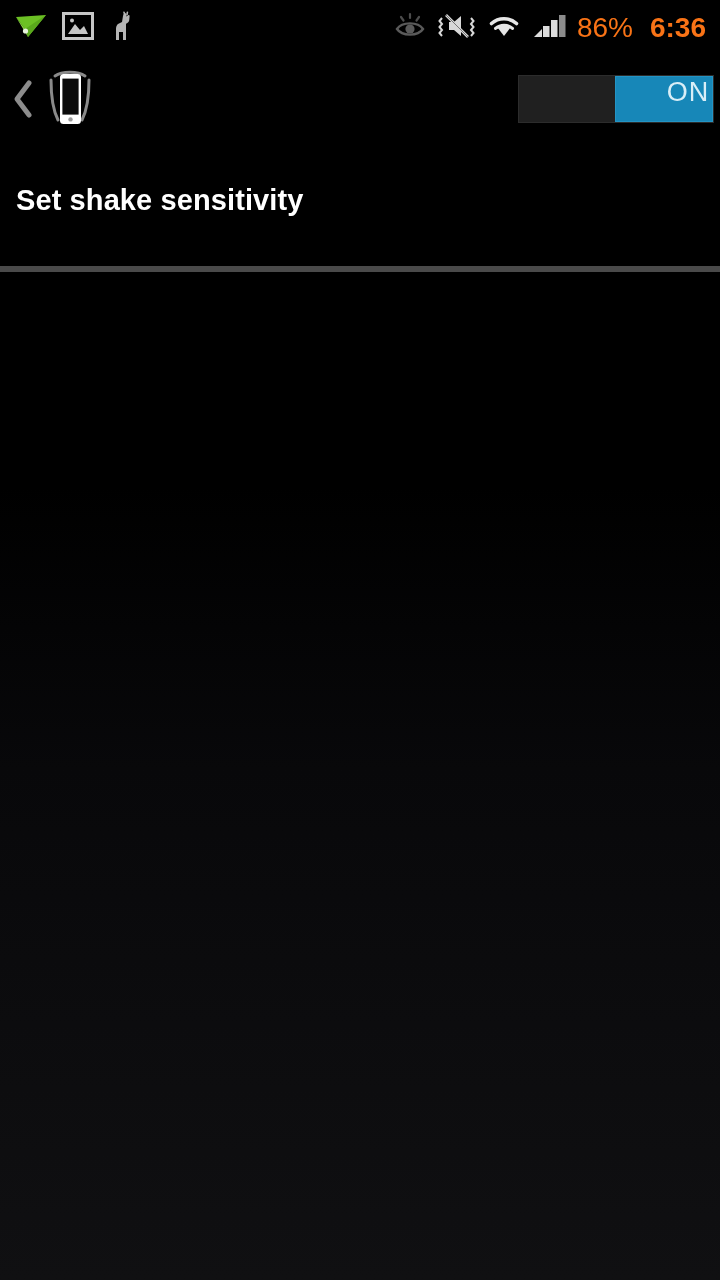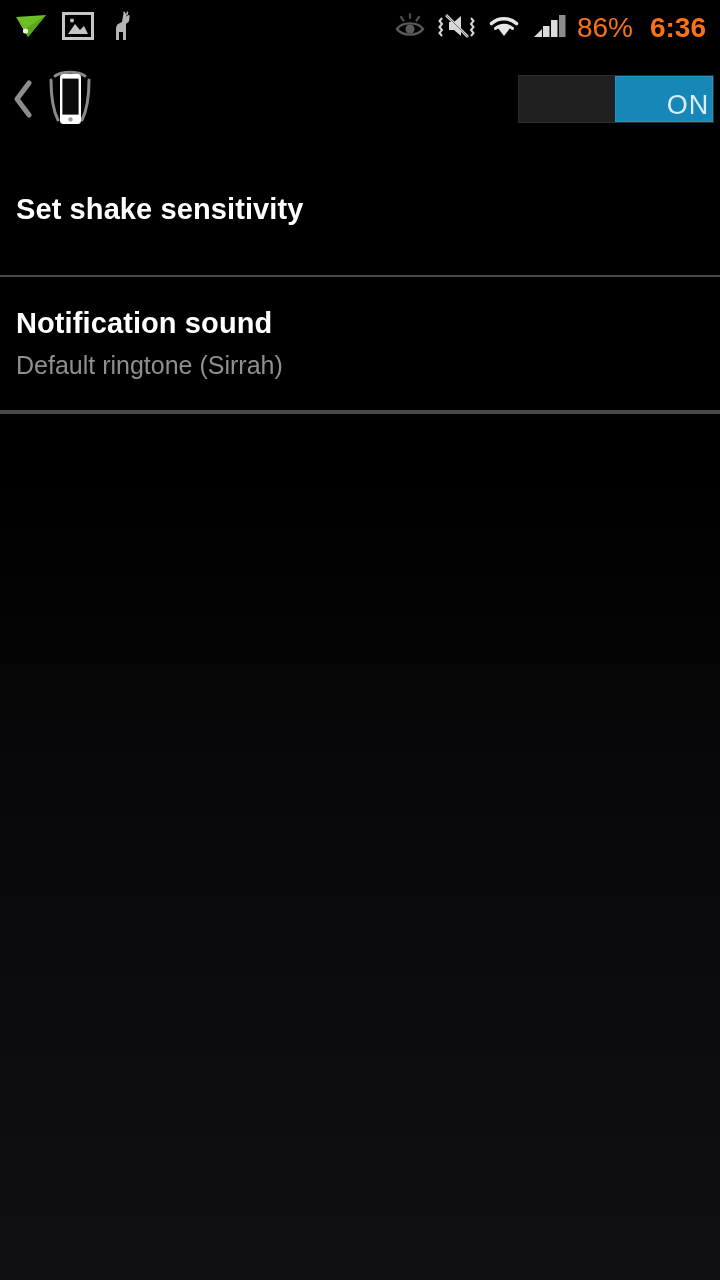--- a/index.html
+++ b/index.html
@@ -73,31 +73,31 @@
     border:1px solid #2c2c2c;
     flex:0 0 auto;
     display:flex;
     align-items:stretch;
     justify-content:flex-end;
   }
   .switch-thumb {
     width:98px;
     background:#1787b8;
     border:1px solid #2494c4;
-    display:flex; align-items:flex-end; justify-content:center;padding-left:48px;
+    display:flex; align-items:flex-start; justify-content:center;padding-left:48px;
   }
   .switch-label {
     color:#d9eef7;
     font-size:27px;
     font-weight:400;
     letter-spacing:1px;
   }
 
   
-  .list { position:absolute; top:145px; left:0; width:644px; }
+  .list { position:absolute; top:136px; left:0; width:644px; }
   .list-item {
     position:relative;
     width:720px;
     padding:0 16px;
     display:flex;
     flex-direction:column;
     justify-content:center;
   }
   .li-h130 { height:130px; }
   .li-h133 { height:133px; }
@@ -234,23 +234,19 @@
 
   </div>
 
   <div class="list">
 
     <div class="list-item li-h130">
       <div class="item-title">Set shake sensitivity</div>
     </div>
     <div class="divider"></div>
 
-    <div class="list-item li-h133">
-      <div class="item-title">Notification sound</div>
-      <div class="item-sub">Default ringtone (Sirrah)</div>
-    </div>
     <div class="divider"></div>
 
     <div class="divider"></div>
 
   </div>
 
 </div>
 
 </body></html>

